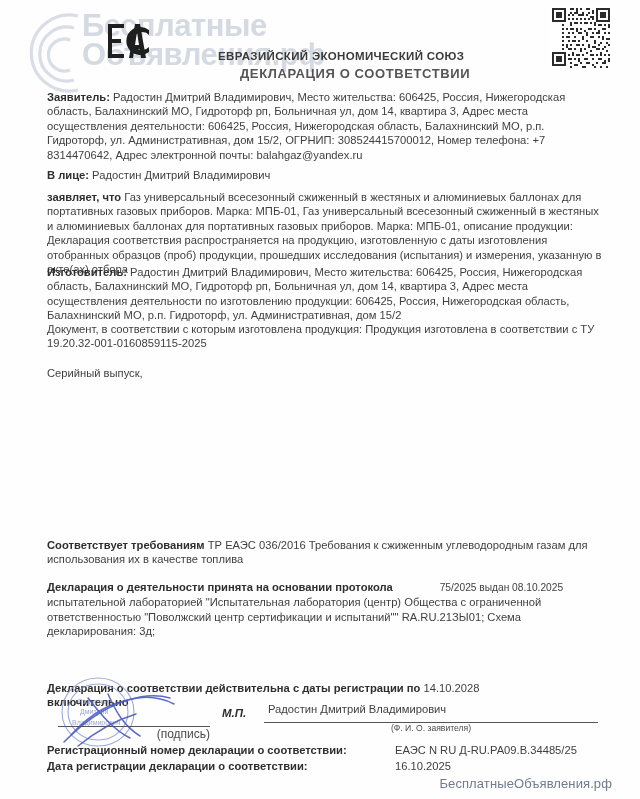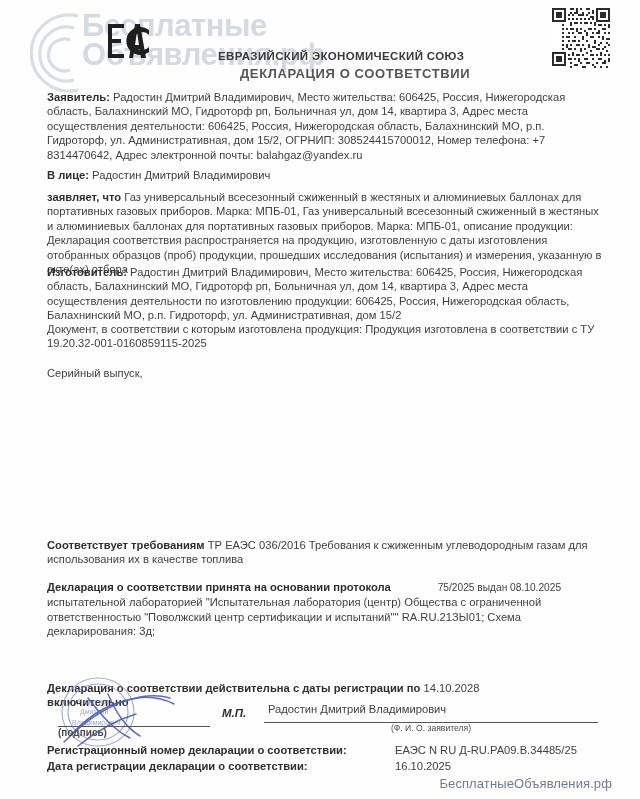--- a/index.html
+++ b/index.html
@@ -139,24 +139,23 @@
     left: 58px;
     top: 726px;
     width: 152px;
     border-bottom: 1px solid #555;
   }
   .sig-cap-left {
     position: absolute;
     left: 58px;
     top: 727px;
     width: 152px;
-    text-align: left;
-    font-size: 10px;
+    text-align: right;
+    font-size: 12px;
     color: #4a4a4a;
-    font-weight: bold;
   }
   .sig-name {
     position: absolute;
     left: 268px;
     top: 703px;
     width: 330px;
     font-size: 11.2px;
     color: #3f3f3f;
   }
   .sig-line-right {
@@ -405,21 +404,21 @@
   <div class="block b-document">Документ, в соответствии с которым изготовлена продукция: Продукция изготовлена в соответствии с ТУ 19.20.32-001-0160859115-2025</div>
 
 
   <div class="block b-seriyny">Серийный выпуск,</div>
 
   <div class="block b-sootv">
     <b>Соответствует требованиям</b><span>  ТР ЕАЭС 036/2016 Требования к сжиженным углеводородным газам для использования их в качестве топлива</span>
   </div>
 
   <div class="block b-protokol">
-    <b>Декларация о соответствии принята на основании протокола</b><span class="small-note"> 75/2025 выдан 08.10.2025</span>
+    <b>Декларация о деятельности принята на основании протокола</b><span class="small-note"> 75/2025 выдан 08.10.2025</span>
     <div>испытательной лабораторией "Испытательная лаборатория (центр) Общества с ограниченной ответственностью "Поволжский центр сертификации и испытаний"" RA.RU.21ЗЫ01; Схема декларирования: 3д;</div>
   </div>
 
 
   <div class="block b-valid">
     <b>Декларация о соответствии действительна с даты регистрации по</b><span> 14.10.2028</span>
     <div><b>включительно</b></div>
   </div>
 
   <div class="wm-seal">

